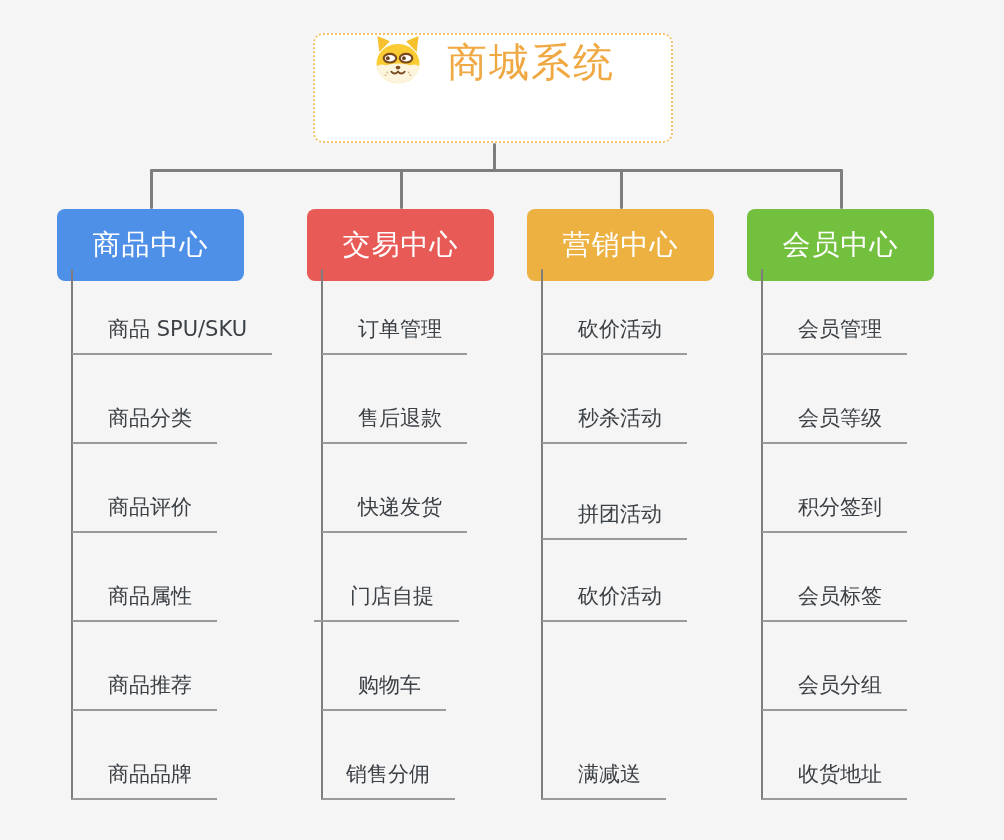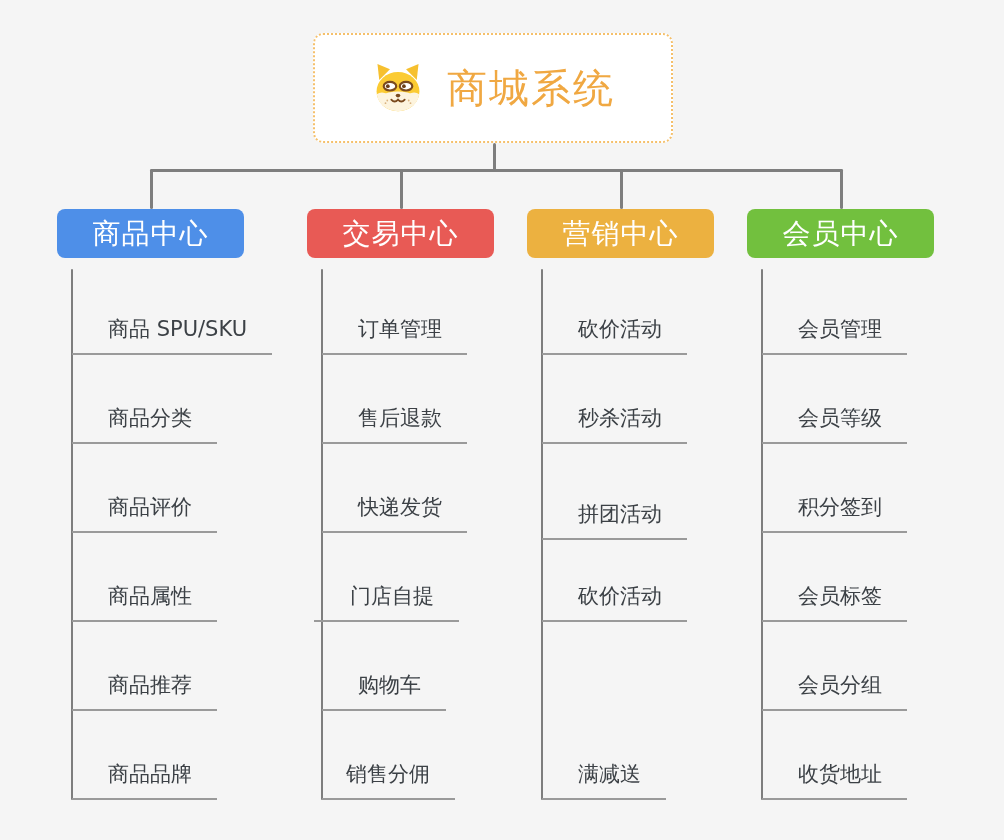--- a/index.html
+++ b/index.html
@@ -21,32 +21,32 @@
     position:absolute;
     background:var(--connector);
     border-radius:2px;
   }
   .root-node{
     position:absolute;
     left:313px;top:33px;width:360px;height:110px;
     background:#FFFFFF;
     border:2px dotted #F5C06B;
     border-radius:10px;
-    display:flex;align-items:center;justify-content:center;
+    display:flex;align-items:flex-start;justify-content:center;
     gap:22px;
   }
   .root-title{
     font-size:40px;
     color:#F0A842;
     letter-spacing:2px;
     white-space:nowrap;
   }
   .branch-header{
     position:absolute;
-    width:187px;height:49px;
+    width:187px;height:72px;
     border-radius:8px;
     display:flex;align-items:center;justify-content:center;
     color:#FFFFFF;
     font-size:28px;
     letter-spacing:1px;
     white-space:nowrap;
   }
   .leaf{
     position:absolute;
     height:40px;

